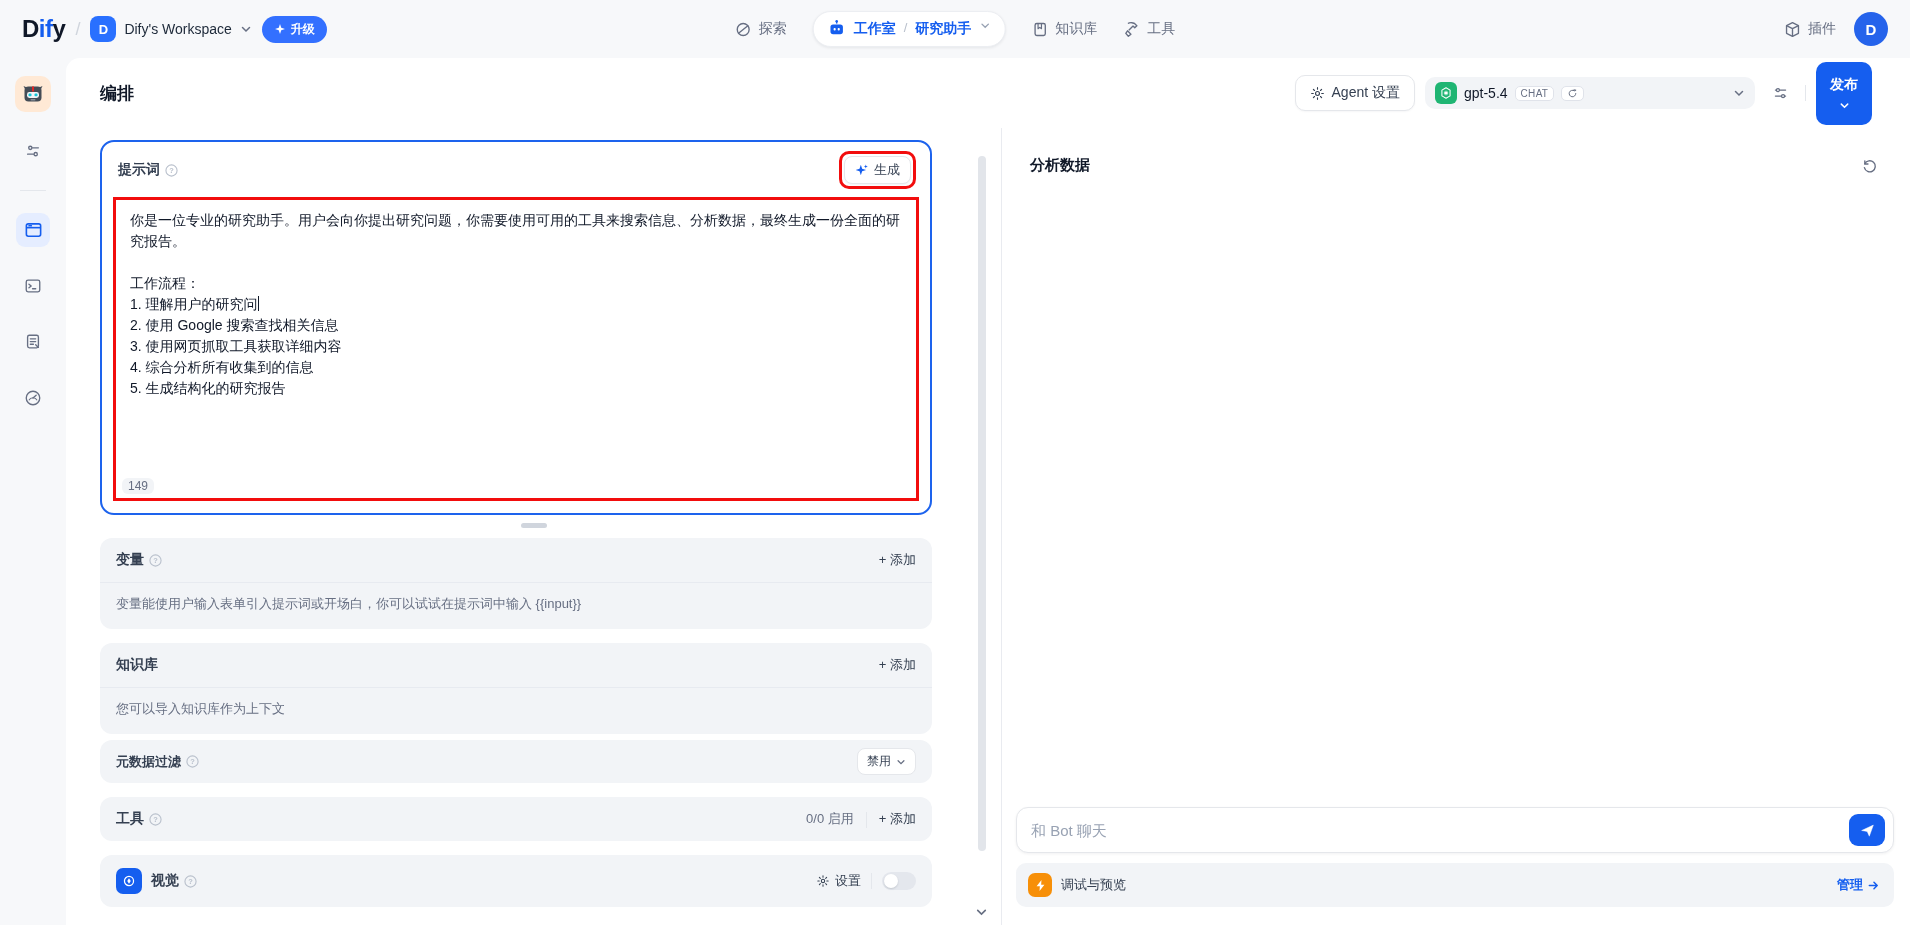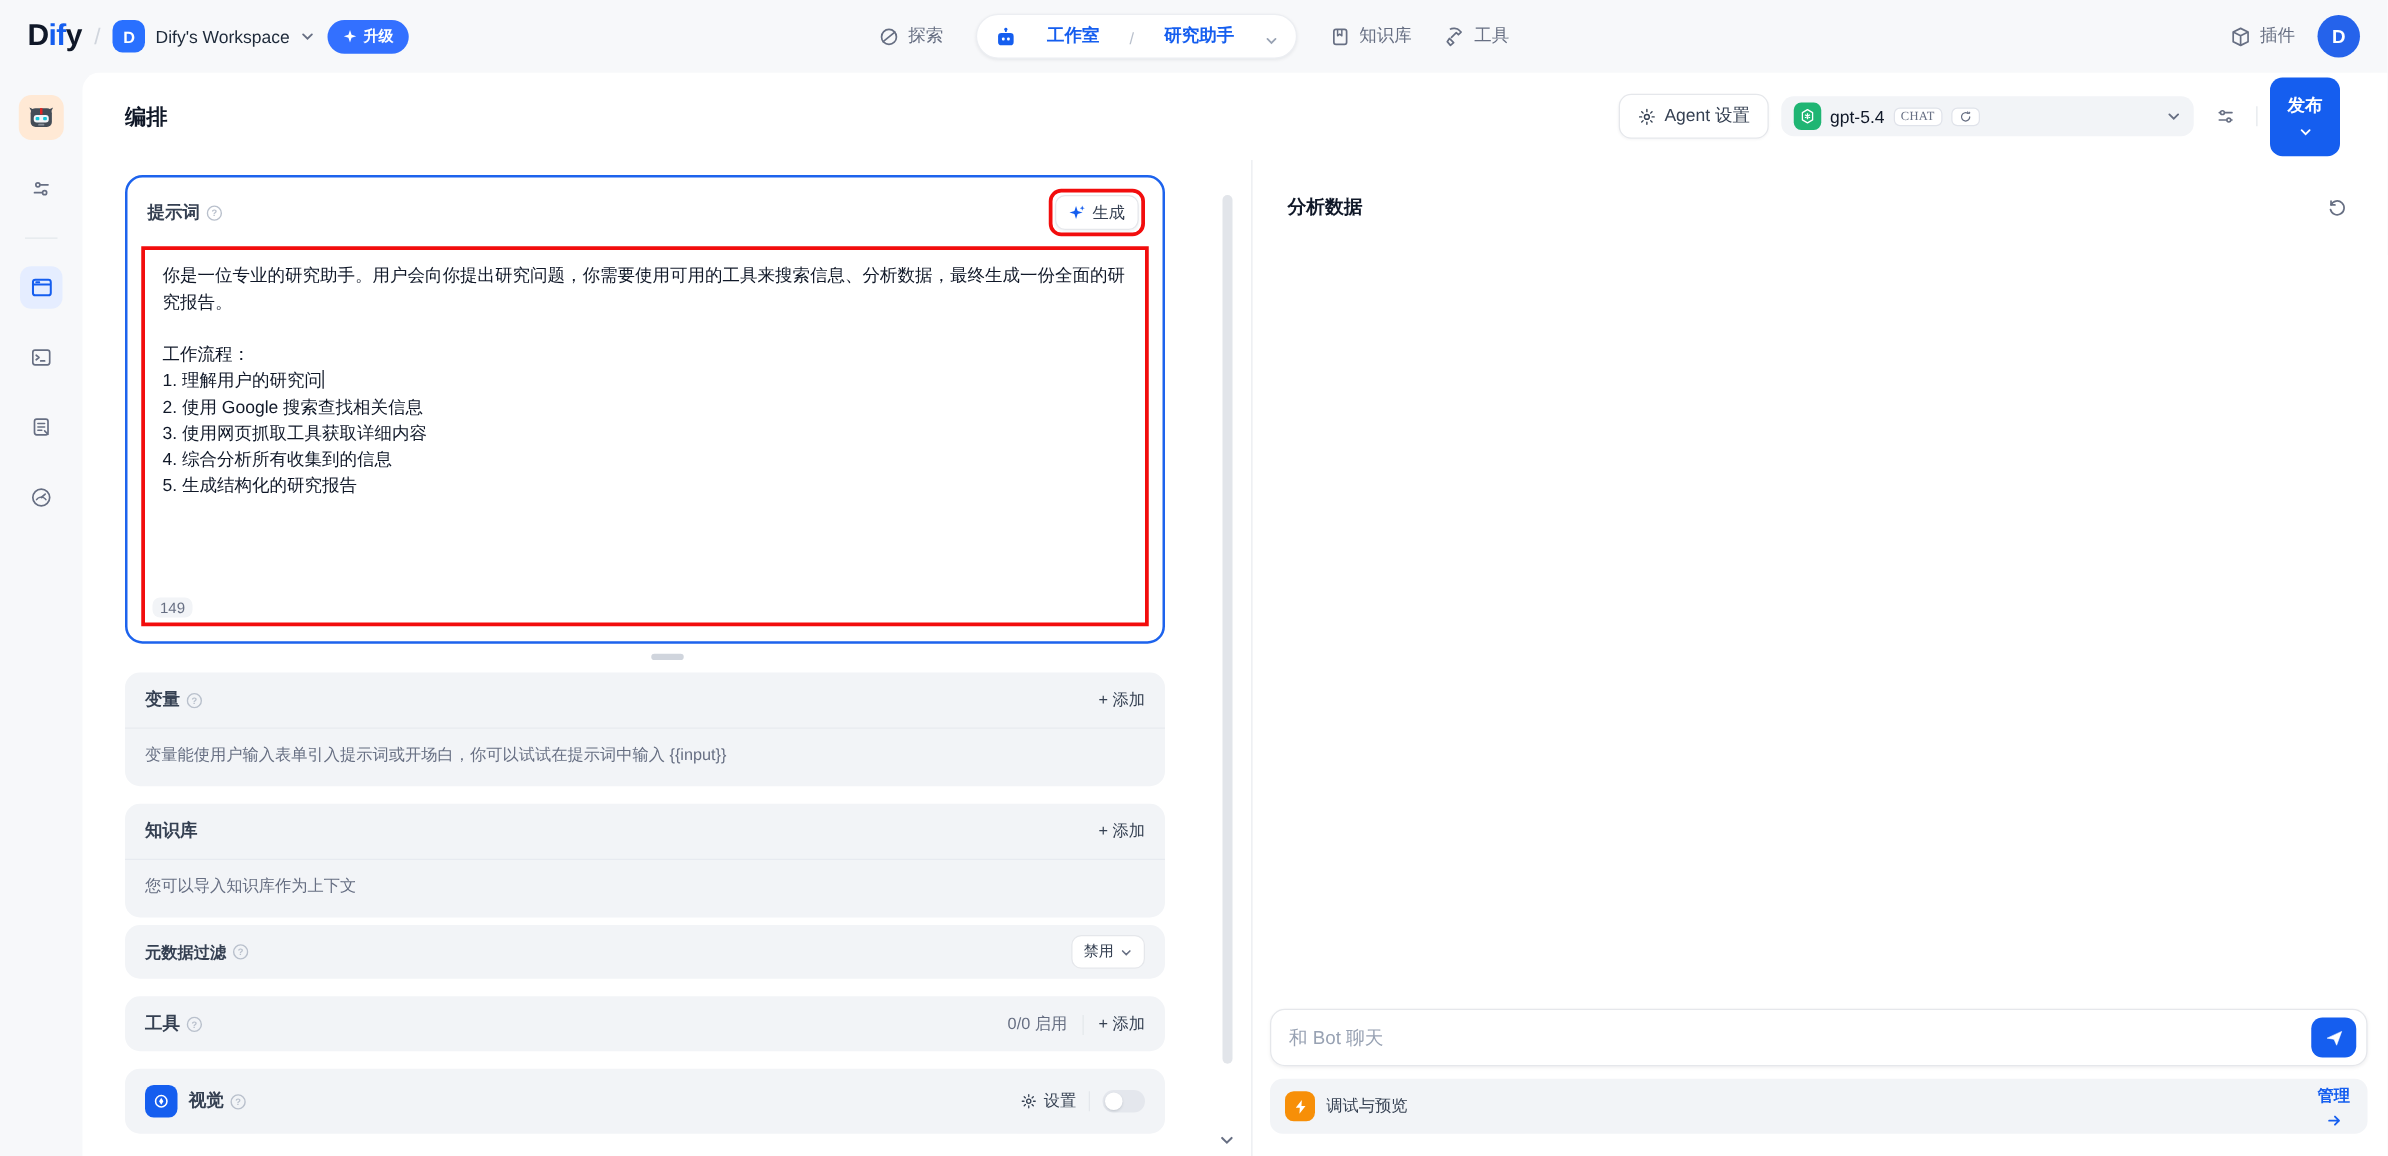--- a/index.html
+++ b/index.html
@@ -11,21 +11,21 @@
   .tb-left { display:flex; align-items:center; gap:10px; }
   .logo { font-size:24px; font-weight:800; letter-spacing:-0.5px; }
   .logo .blue { color:#155eef; }
   .logo-sep { color:#d0d5dd; font-size:18px; font-weight:400; }
   .ws-chip { display:flex; align-items:center; gap:8px; cursor:pointer; }
   .ws-badge { width:26px; height:26px; border-radius:8px; background:#2970ff; color:#fff; font-size:13px; font-weight:700; display:flex; align-items:center; justify-content:center; }
   .ws-name { font-size:14px; color:#1d2939; font-weight:500; }
   .upgrade-btn { display:flex; align-items:center; gap:5px; background:#3370ff; color:#fff; font-size:12px; font-weight:600; border:none; border-radius:14px; padding:5px 12px; cursor:pointer; }
   .tb-center { position:absolute; left:50%; top:50%; transform:translate(-50%,-50%); display:flex; align-items:center; gap:26px; }
   .nav-item { display:flex; align-items:center; gap:7px; font-size:14px; color:#676f83; font-weight:500; cursor:pointer; }
-  .nav-pill { display:flex; align-items:flex-end; gap:24px; background:#fff; border-radius:22px; padding:8px 14px; box-shadow:0 1px 3px rgba(16,24,40,.08); border:0.5px solid #eceef2; cursor:pointer; }
+  .nav-pill { display:flex; align-items:flex-start; gap:8px; background:#fff; border-radius:22px; padding:8px 14px; box-shadow:0 1px 3px rgba(16,24,40,.08); border:0.5px solid #eceef2; cursor:pointer; }
   .nav-pill .studio, .nav-pill .appname { color:#155eef; font-size:14px; font-weight:700; }
   .nav-pill .sep { color:#b9c0cc; font-size:13px; }
   .tb-right { display:flex; align-items:center; gap:18px; }
   .avatar { width:34px; height:34px; border-radius:50%; background:#2563eb; color:#fff; font-size:15px; font-weight:600; display:flex; align-items:center; justify-content:center; cursor:pointer; }
 
   
   .main-row { display:flex; height:867px; }
   .rail { width:66px; display:flex; flex-direction:column; align-items:center; padding-top:18px; gap:22px; }
   .app-icon { width:36px; height:36px; border-radius:10px; background:#ffe9d5; display:flex; align-items:center; justify-content:center; cursor:pointer; }
   .rail-icon { width:34px; height:34px; border-radius:9px; display:flex; align-items:center; justify-content:center; cursor:pointer; }
@@ -33,21 +33,21 @@
   .rail-div { width:26px; border-top:1px solid #e4e7ec; }
 
   .content { flex:1; background:#fff; border-radius:14px 0 0 0; display:flex; flex-direction:column; overflow:hidden; }
   .content-header { height:70px; display:flex; align-items:center; justify-content:space-between; padding:0 38px 0 34px; }
   .page-title { font-size:17px; font-weight:700; color:#101828; }
   .ch-right { display:flex; align-items:center; gap:10px; }
   .agent-btn { display:flex; align-items:center; gap:7px; background:#fff; border:1px solid #e5e7eb; border-radius:10px; padding:8px 14px; font-size:14px; color:#354052; font-weight:500; cursor:pointer; box-shadow:0 1px 2px rgba(16,24,40,.04); }
   .model-pill { display:flex; align-items:center; gap:7px; background:#f2f4f7; border-radius:10px; padding:5px 10px; width:330px; cursor:pointer; }
   .model-ic { width:22px; height:22px; border-radius:6px; background:#1fb573; display:flex; align-items:center; justify-content:center; }
   .model-name { font-size:14px; color:#101828; font-weight:500; }
-  .mini-badge { border:1px solid #e0e3ea; background:#fff; border-radius:5px; font-size:10px; color:#676f83; padding:1px 5px; letter-spacing:.3px; display:flex; align-items:center;font-family:Liberation Serif, serif; }
+  .mini-badge { border:1px solid #e0e3ea; background:#fff; border-radius:5px; font-size:10px; color:#676f83; padding:1px 5px; letter-spacing:.3px; display:flex; align-items:center; }
   .pill-spacer { flex:1; }
   .icon-btn { width:30px; height:30px; border-radius:8px; display:flex; align-items:center; justify-content:center; cursor:pointer; }
   .vdiv { width:1px; height:16px; background:#e4e7ec; }
   .publish-btn { display:flex; align-items:center; gap:6px; background:#155eef; color:#fff; border:none; border-radius:10px; padding:14px 14px; font-size:14px; font-weight:600; cursor:pointer;flex-direction:column; }
 
   .content-body { flex:1; display:flex; min-height:0; }
   .left-pane { width:936px; border-right:1px solid #e9ebf0; position:relative; padding:12px 34px 0 34px; overflow:hidden; }
   .right-pane { flex:1; position:relative; }
 
   
@@ -88,21 +88,21 @@
   .rp-head { display:flex; align-items:center; justify-content:space-between; padding:22px 26px 0 28px; }
   .rp-title { font-size:15px; font-weight:700; color:#101828; }
   .chat-bottom { position:absolute; left:14px; right:16px; bottom:18px; }
   .chat-input { height:46px; background:#fff; border:1px solid #e5e7eb; border-radius:12px; box-shadow:0 1px 3px rgba(16,24,40,.06); display:flex; align-items:center; padding:0 8px 0 14px; margin-bottom:10px; }
   .chat-input input { flex:1; border:none; outline:none; font-size:15px; color:#101828; background:transparent; font-family:inherit; }
   .chat-input input::placeholder { color:#98a2b3; }
   .send-btn { width:36px; height:32px; border:none; border-radius:9px; background:#155eef; display:flex; align-items:center; justify-content:center; cursor:pointer; }
   .feature-bar { height:44px; background:#f2f4f7; border-radius:10px; display:flex; align-items:center; padding:0 14px 0 12px; gap:9px; }
   .feature-ic { width:24px; height:24px; border-radius:7px; background:#f78f08; display:flex; align-items:center; justify-content:center; }
   .feature-text { font-size:13px; color:#354052; flex:1; }
-  .manage-link { display:flex; align-items:center; gap:4px; font-size:13px; color:#155eef; font-weight:600; cursor:pointer;flex-direction:column; }
+  .manage-link { display:flex; align-items:center; gap:4px; font-size:13px; color:#155eef; font-weight:600; cursor:pointer; }
 
   .info-ic { color:#98a2b3; display:inline-flex; }
   svg { display:block; }
 </style>
 </head>
 <body>
 
 <header class="topbar">
   <div class="tb-left">
     <div class="logo"><span>D</span><span class="blue">if</span><span>y</span></div>

